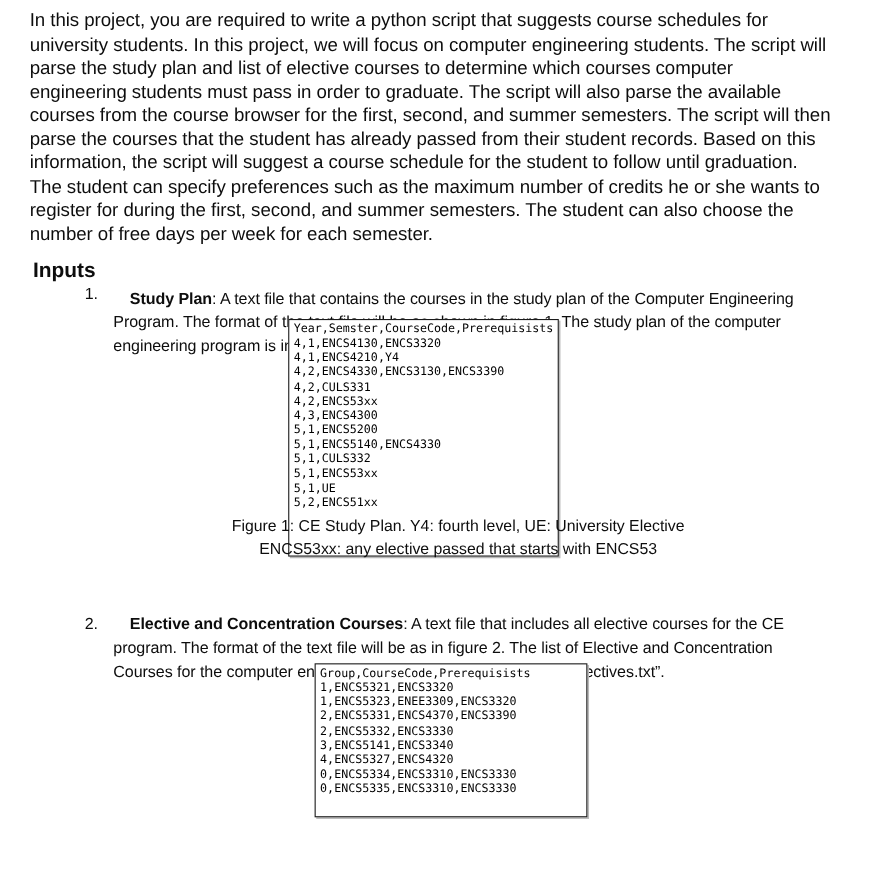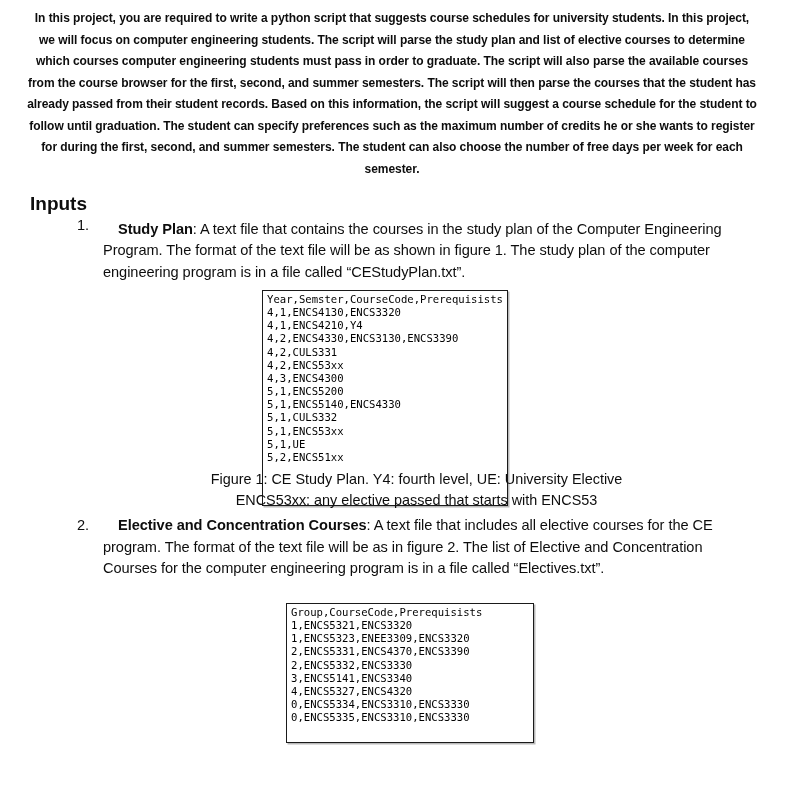--- a/index.html
+++ b/index.html
@@ -22,27 +22,26 @@
     left: 0;
     top: 0;
     width: 809px;
     height: 798px;
     box-sizing: border-box;
     padding: 4px 52px 0 27px;
   }
 
   
   .intro {
-    font-size: 12px;
+    font-size: 17px;
     line-height: 21.5px;
-    text-align: center;
+    text-align: left;
     margin: 0;
     padding-top: 4px;
     letter-spacing: -0.06px;
-    font-weight: bold;
   }
 
   
   .section-heading {
     font-size: 19px;
     line-height: 21.5px;
     font-weight: bold;
     margin: 0;
     padding-top: 13px;
     padding-left: 3px;

